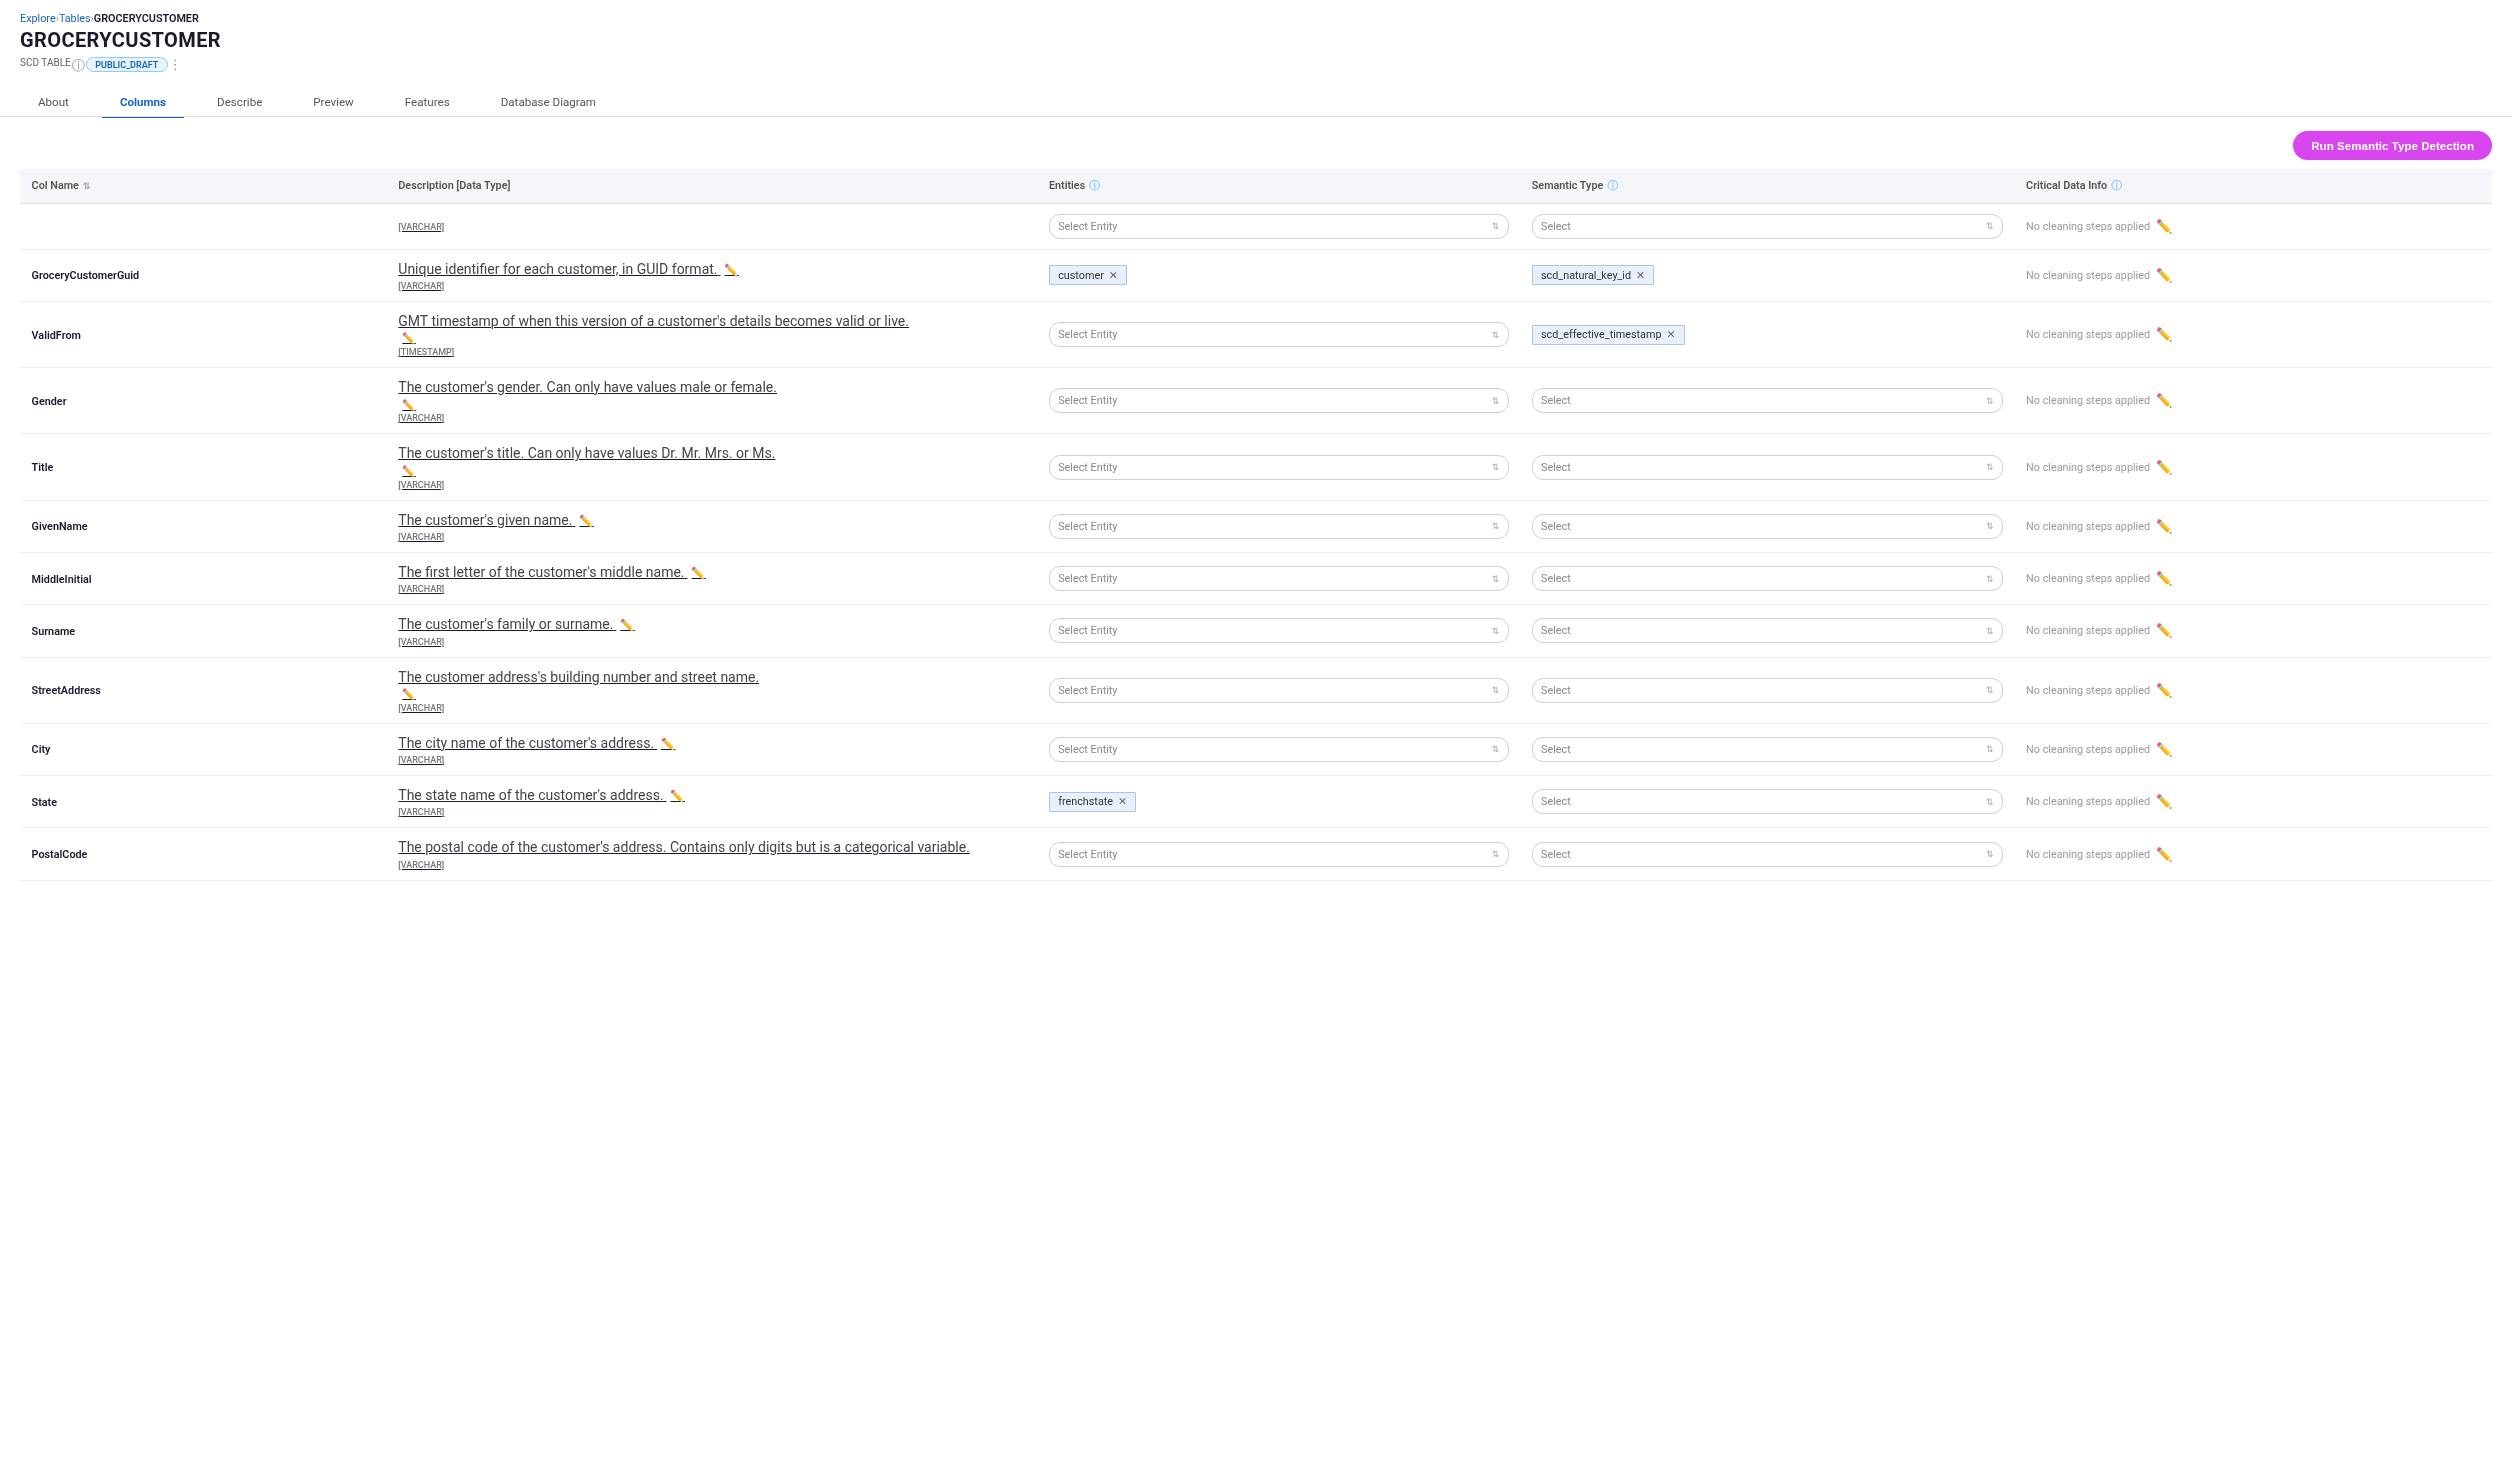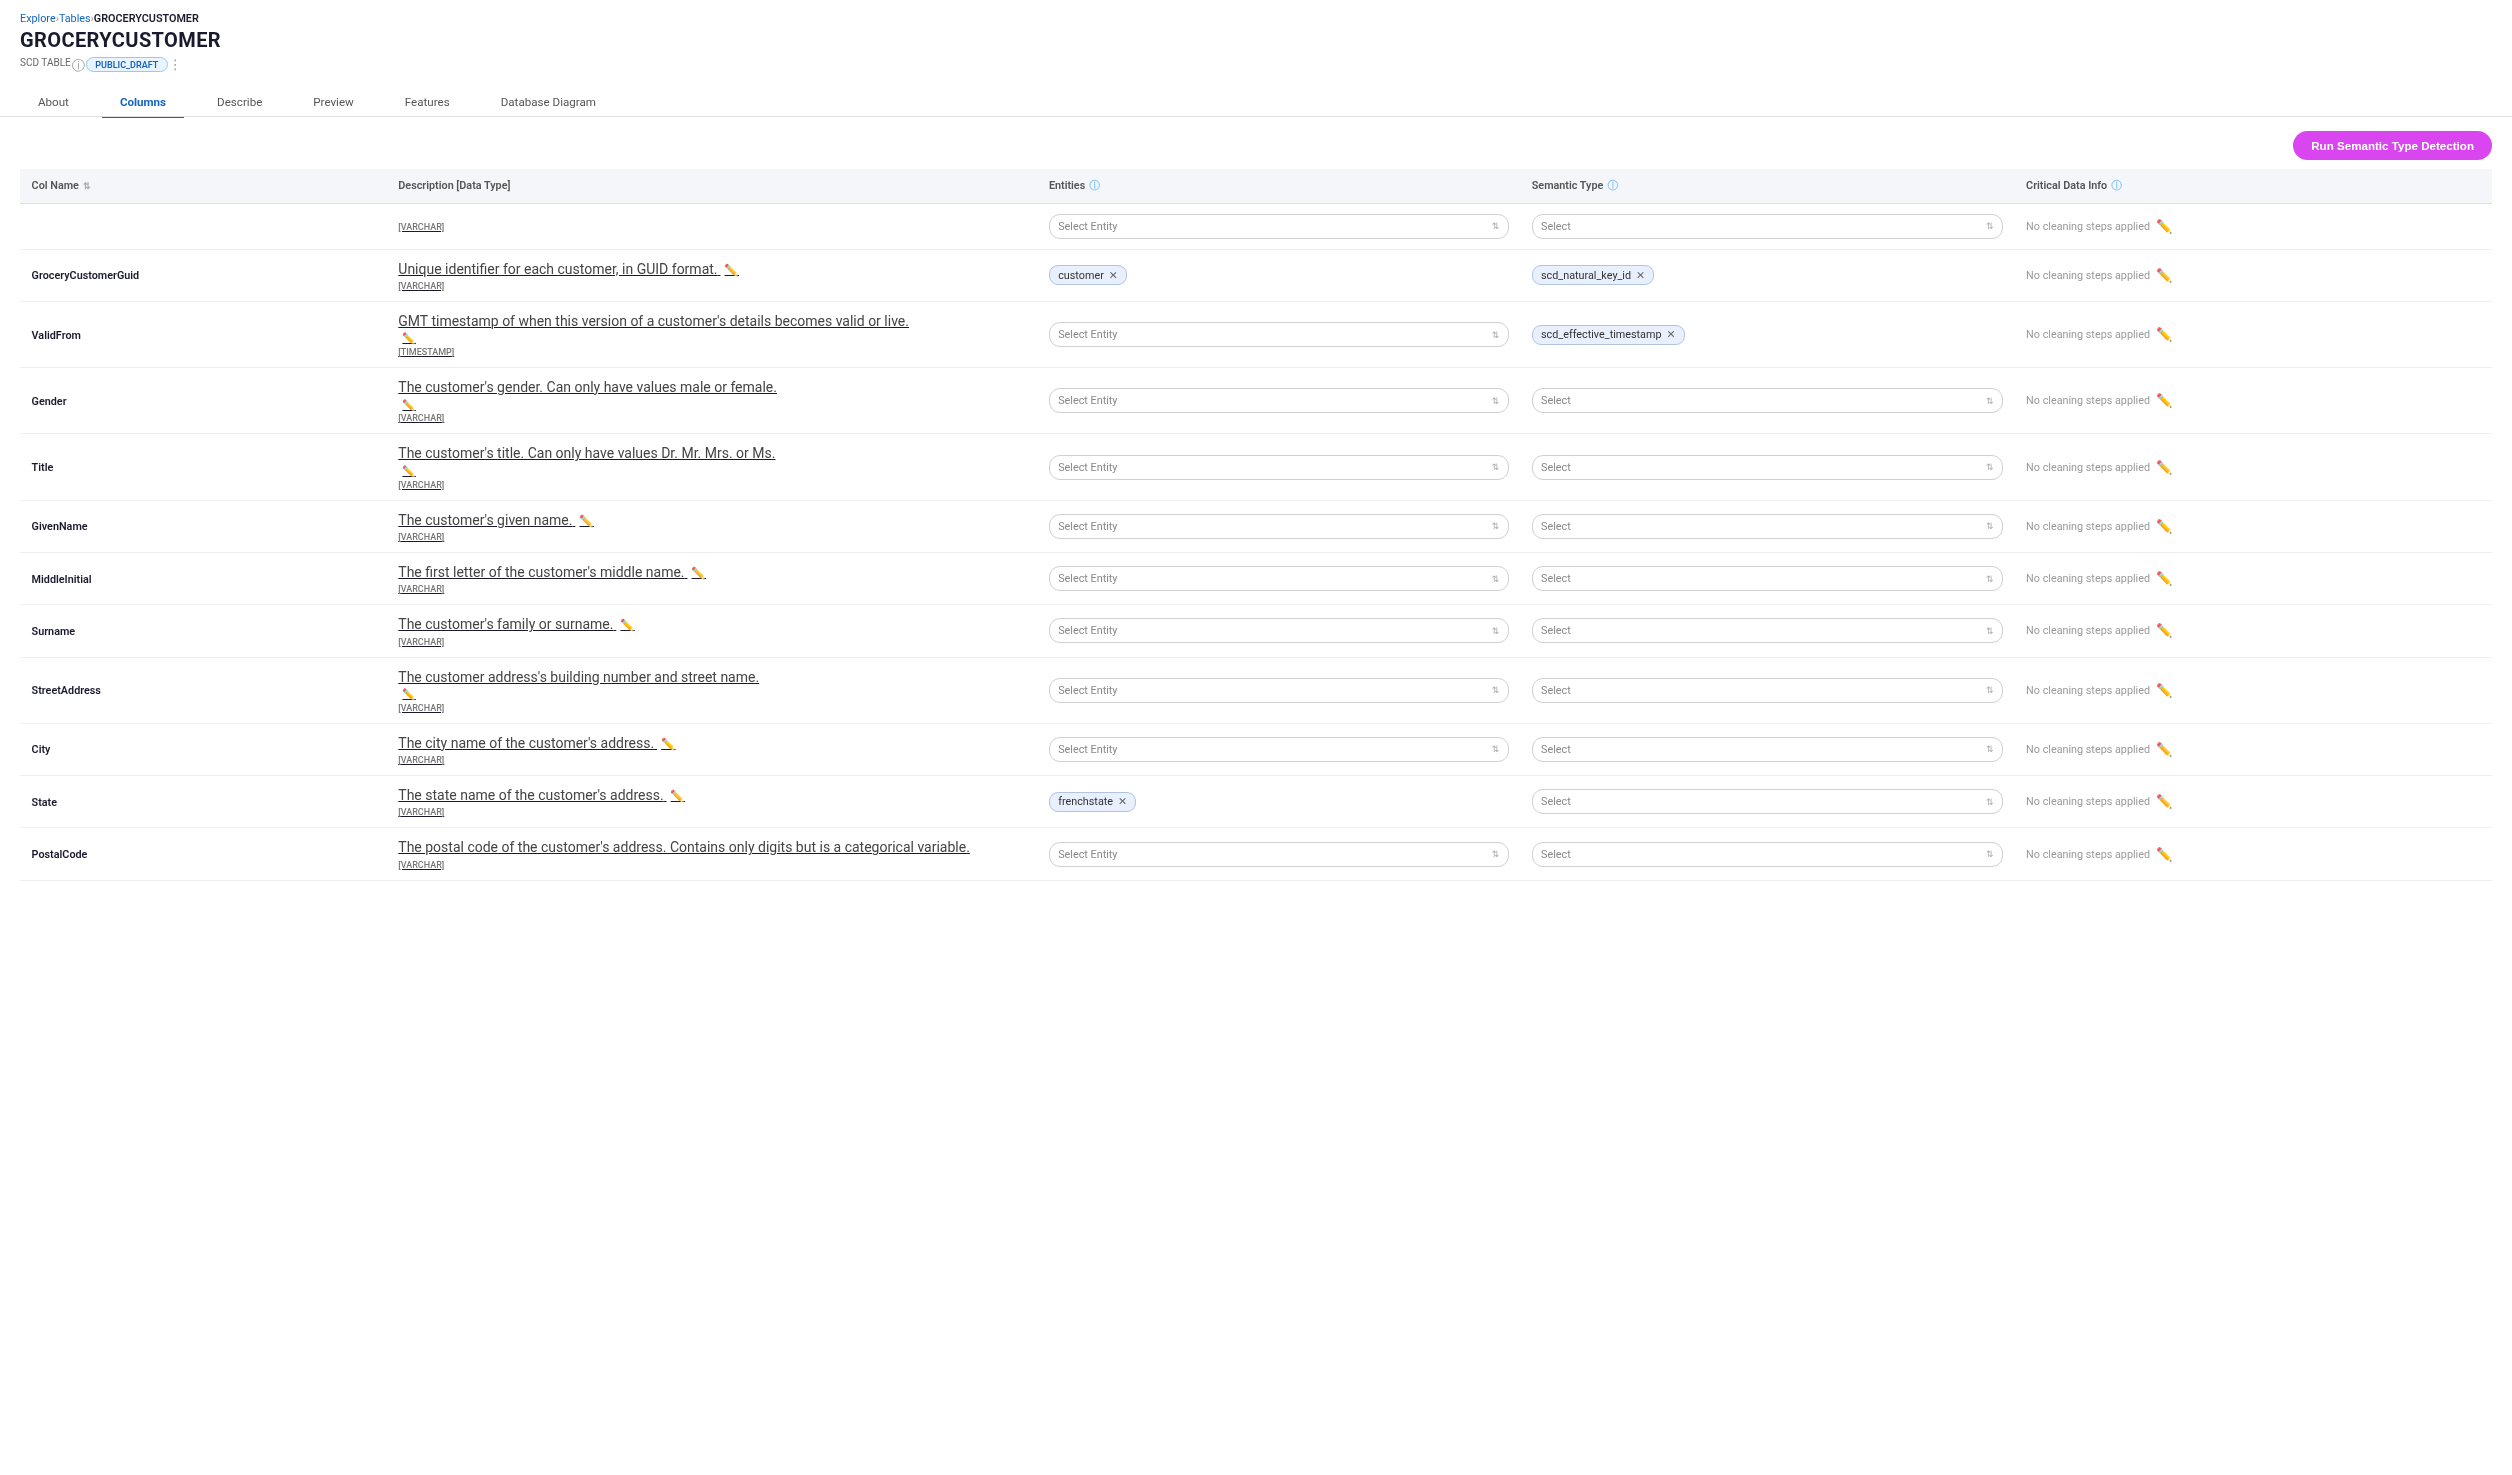--- a/index.html
+++ b/index.html
@@ -41,21 +41,21 @@
     .select-box { display: flex; align-items: center; border: 0.8px solid #d0d0d0; border-radius: 11px; padding: 5px 8.3px; background: #fff; font-size: 10.8px; color: #888; cursor: pointer; min-width: 149px; justify-content: space-between; }
     .select-box .arrow-icon { color: #aaa; font-size: 9px; }
 
     .no-cleaning { color: #999; font-size: 10.8px; text-align: center; }
     .edit-col-icon { color: #1565c0; cursor: pointer; font-size: 13.3px; }
 
     .desc-cell { max-width: 232px; text-decoration: underline; }
     .entity-cell { min-width: 166px; }
     .semantic-cell { min-width: 166px; }
 
-    .tag-chip { display: inline-flex; align-items: center; background: #e8f0fe; border: 0.8px solid #b0c4de; border-radius: 9px; padding: 2.5px 8.3px; font-size: 10.8px; color: #333; gap: 5px; }
+    .tag-chip { display: inline-flex; align-items: center; background: #e8f0fe; border: 0.8px solid #b0c4de; border-radius: 1px; padding: 2.5px 8.3px; font-size: 10.8px; color: #333; gap: 5px; }
     .tag-chip .x { cursor: pointer; color: #666; font-size: 10.8px; }
   </style>
 </head>
 <body>
 
 <div>
   <div class="breadcrumb">
     <span style="cursor:pointer;color:#1565c0;">Explore</span>
     <span class="sep">›</span>
     <span style="cursor:pointer;color:#1565c0;">Tables</span>

